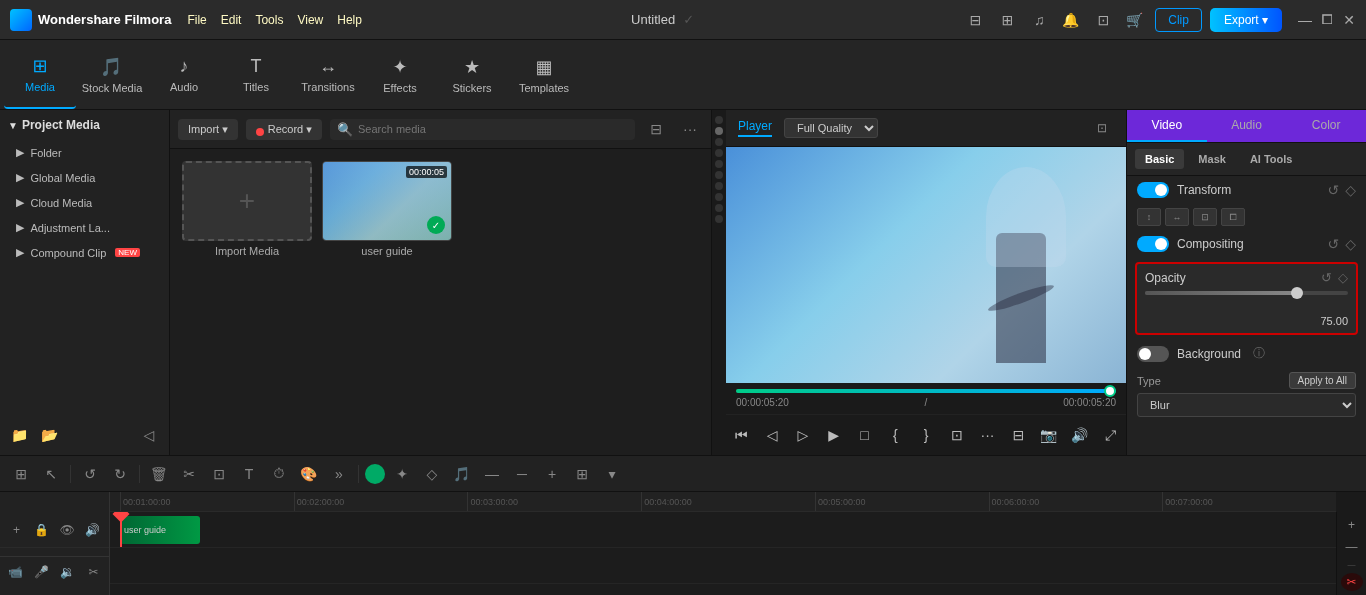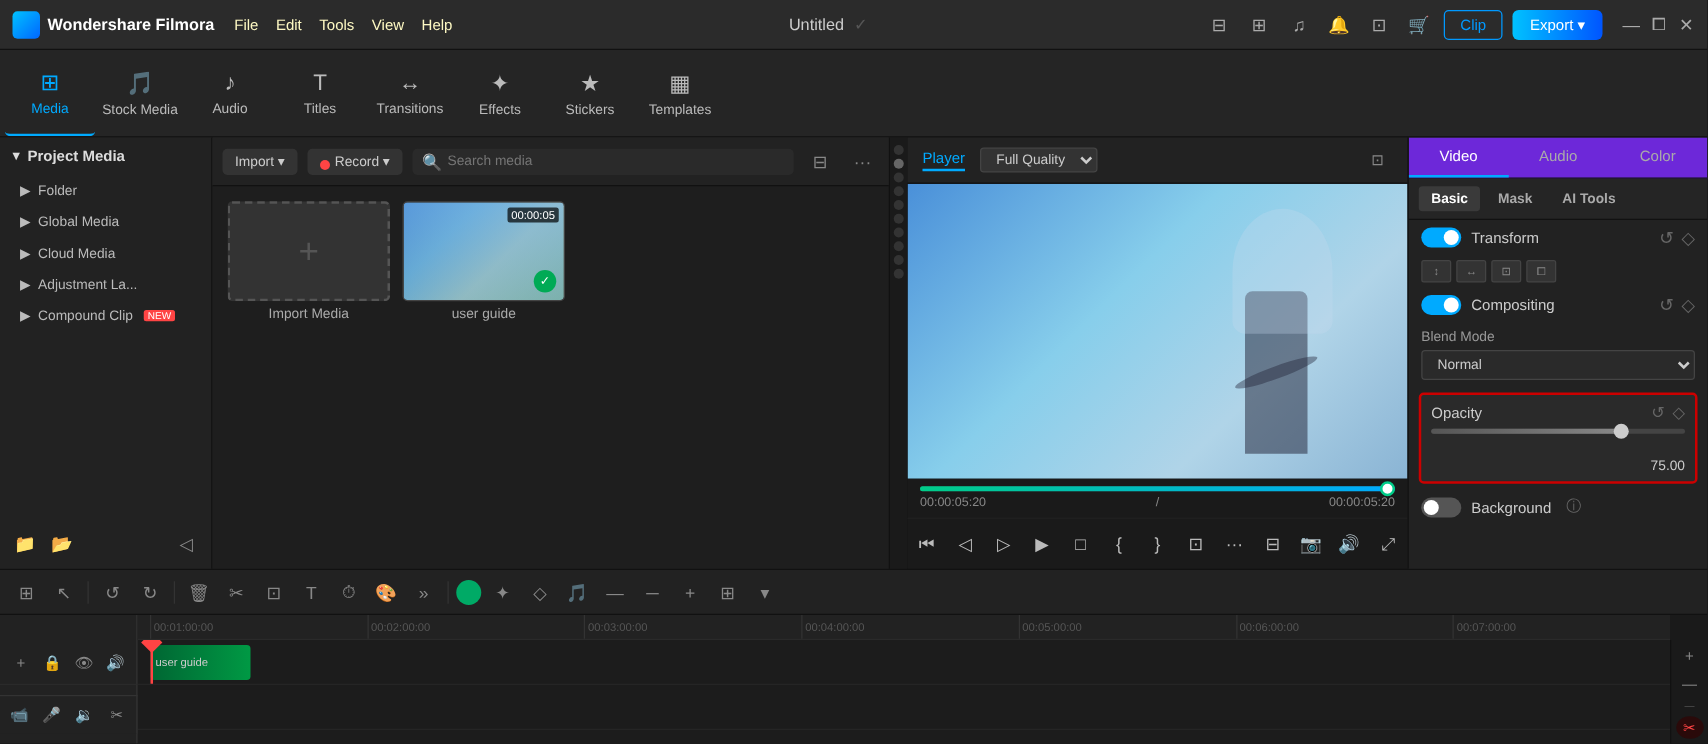--- a/index.html
+++ b/index.html
@@ -369,26 +369,20 @@
 
     <div class="section-row">
       <div class="toggle"></div>
       <span class="section-label">Compositing</span>
       <div class="section-icons">
         <span class="section-icon">↺</span>
         <span class="section-icon">◇</span>
       </div>
     </div>
 
-    <div class="blend-section">
-      <div class="blend-label">Blend Mode</div>
-      <select class="blend-select">
-        <option>Normal</option>
-      </select>
-    </div>
 
     <div class="opacity-section">
       <div class="opacity-row">
         <span class="opacity-label">Opacity</span>
         <div class="opacity-icons">
           <span class="opacity-icon">↺</span>
           <span class="opacity-icon">◇</span>
         </div>
       </div>
       <div class="opacity-slider">
@@ -397,20 +391,31 @@
       </div>
       <div class="opacity-value">75.00</div>
     </div>
 
     <div class="bg-section">
       <div class="toggle toggle-off"></div>
       <span class="bg-label">Background</span>
       <span class="bg-info-icon">ⓘ</span>
     </div>
 
+    <div class="type-section">
+      <div class="type-row">
+        <span class="type-label">Type</span>
+        <button class="apply-btn">Apply to All</button>
+      </div>
+      <select class="type-select">
+        <option>Blur</option>
+      </select>
+      
+      
+    </div>
   </div>
 </div>
 
 <div id="timeline">
   <div id="timeline-toolbar">
     <div class="tl-btn">⊞</div>
     <div class="tl-btn">↖</div>
     <div class="tl-divider"></div>
     <div class="tl-btn">↺</div>
     <div class="tl-btn">↻</div>

